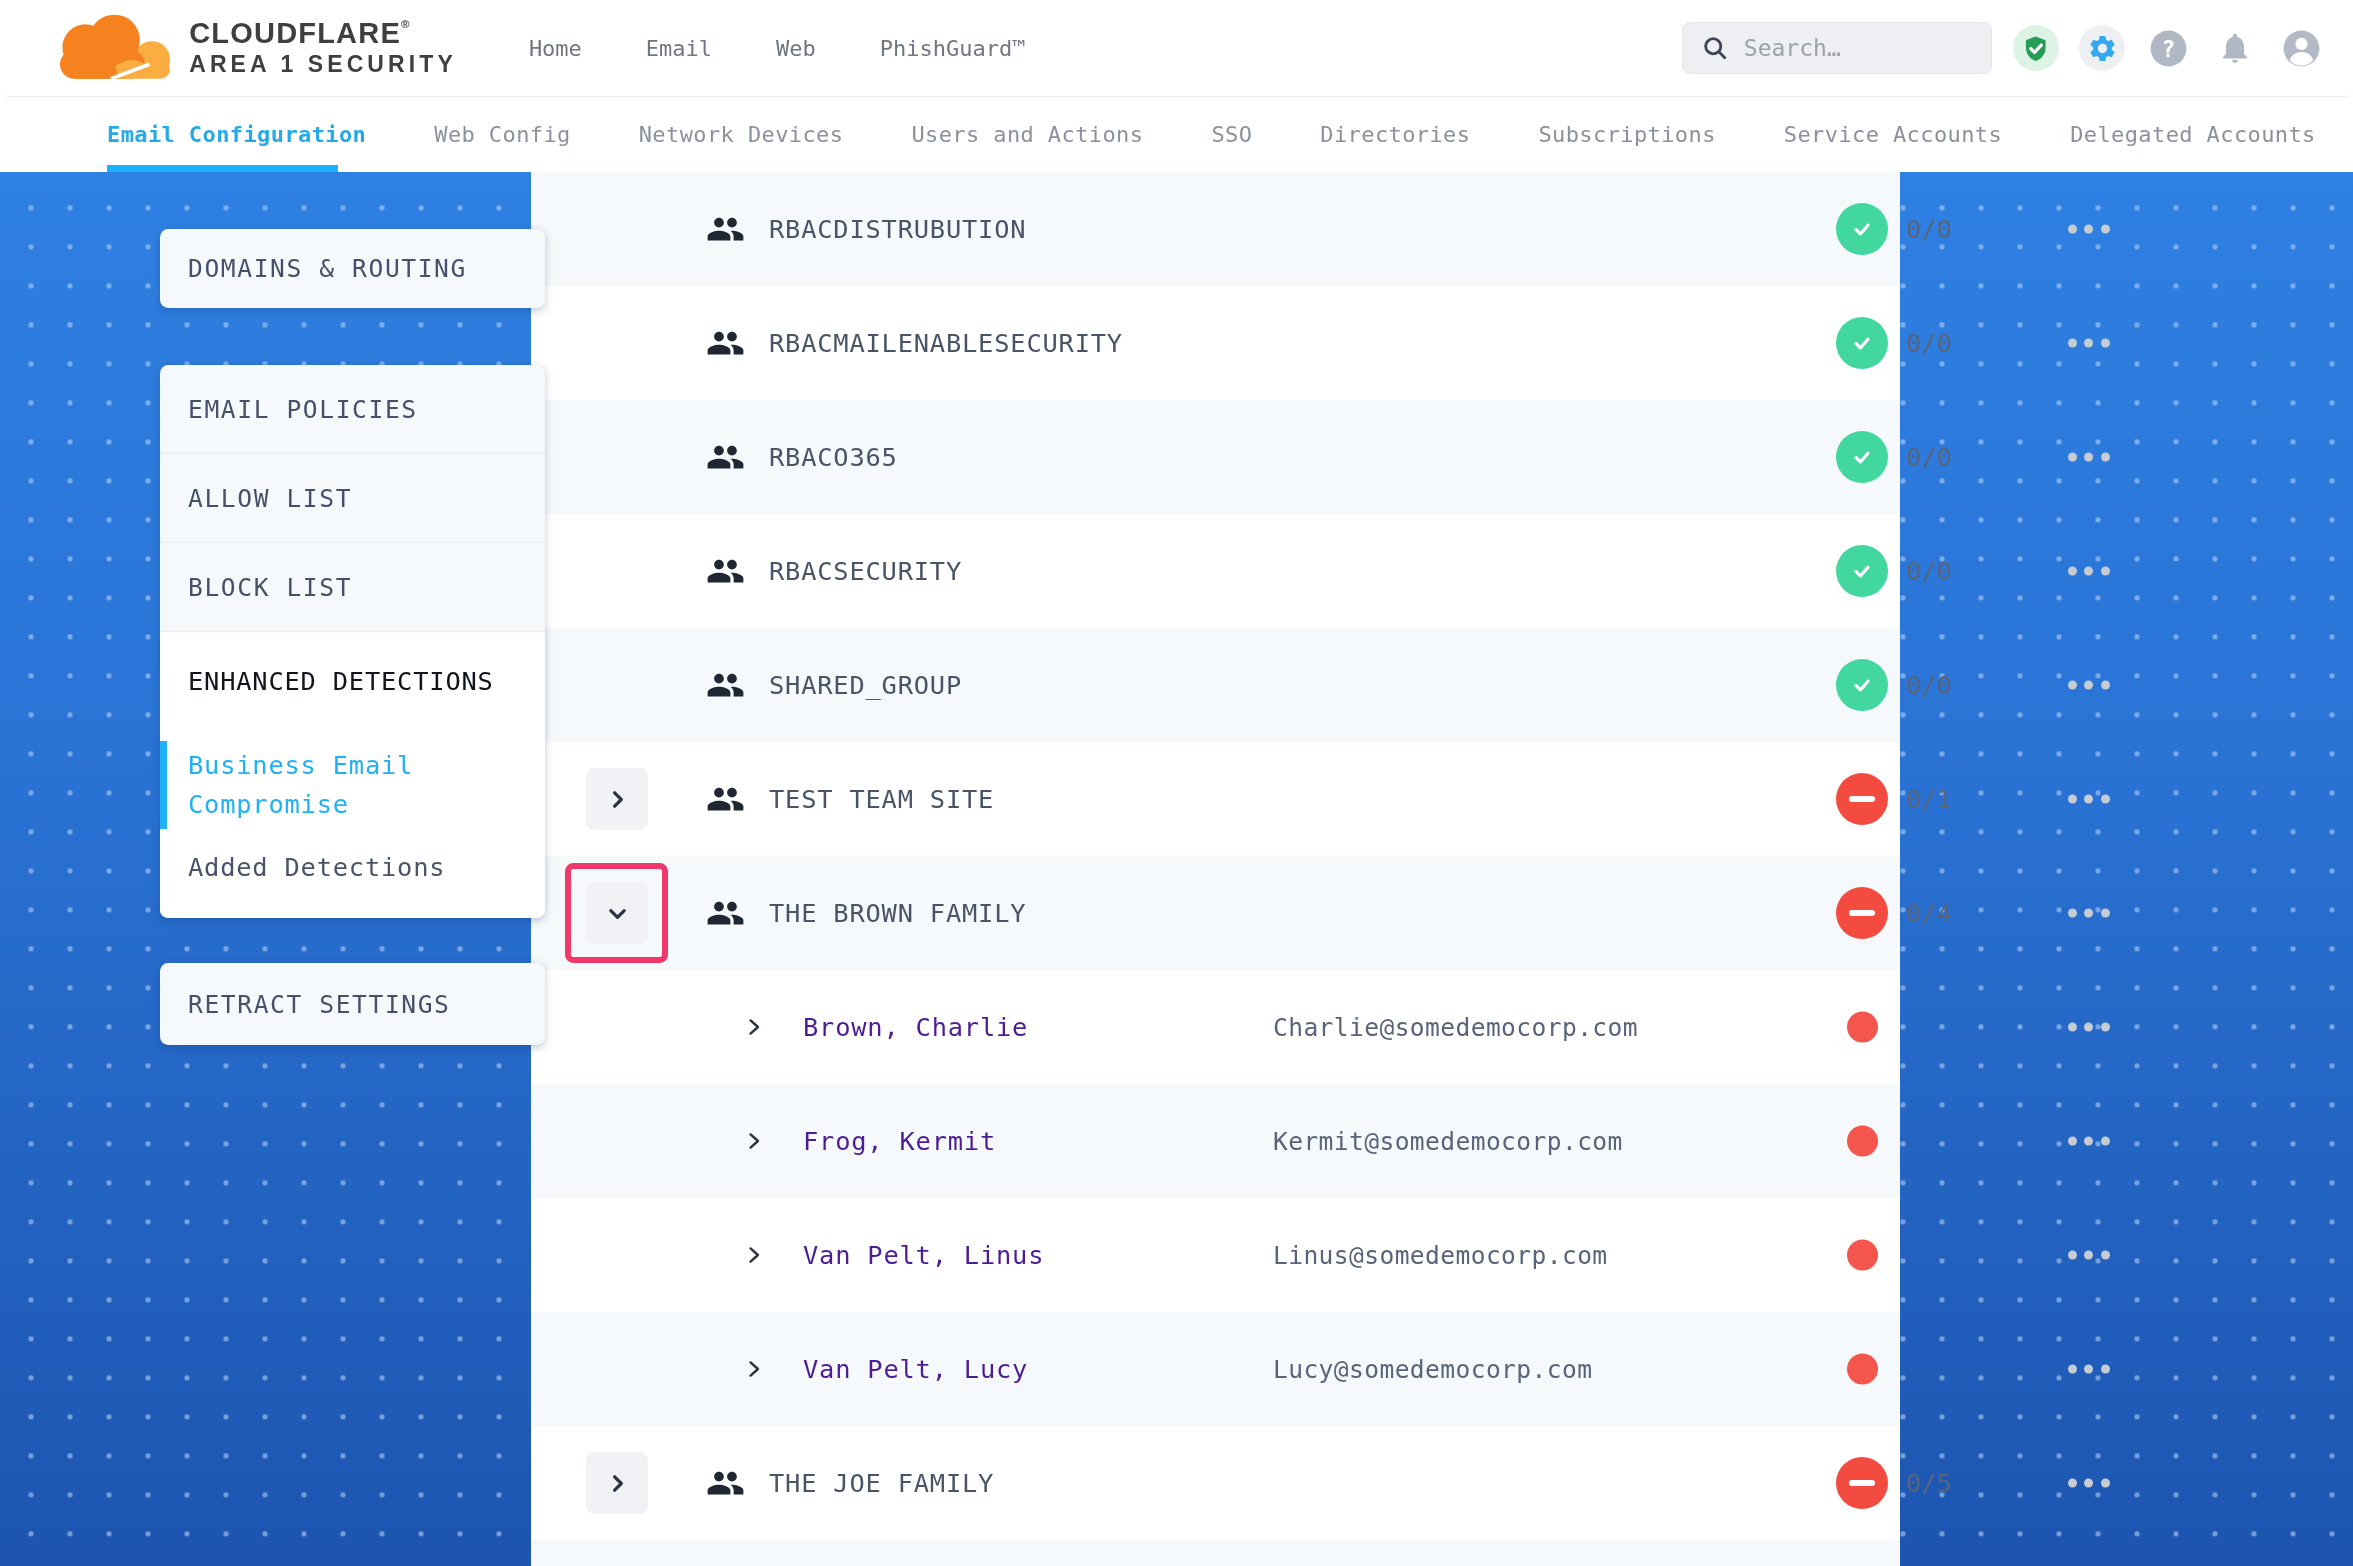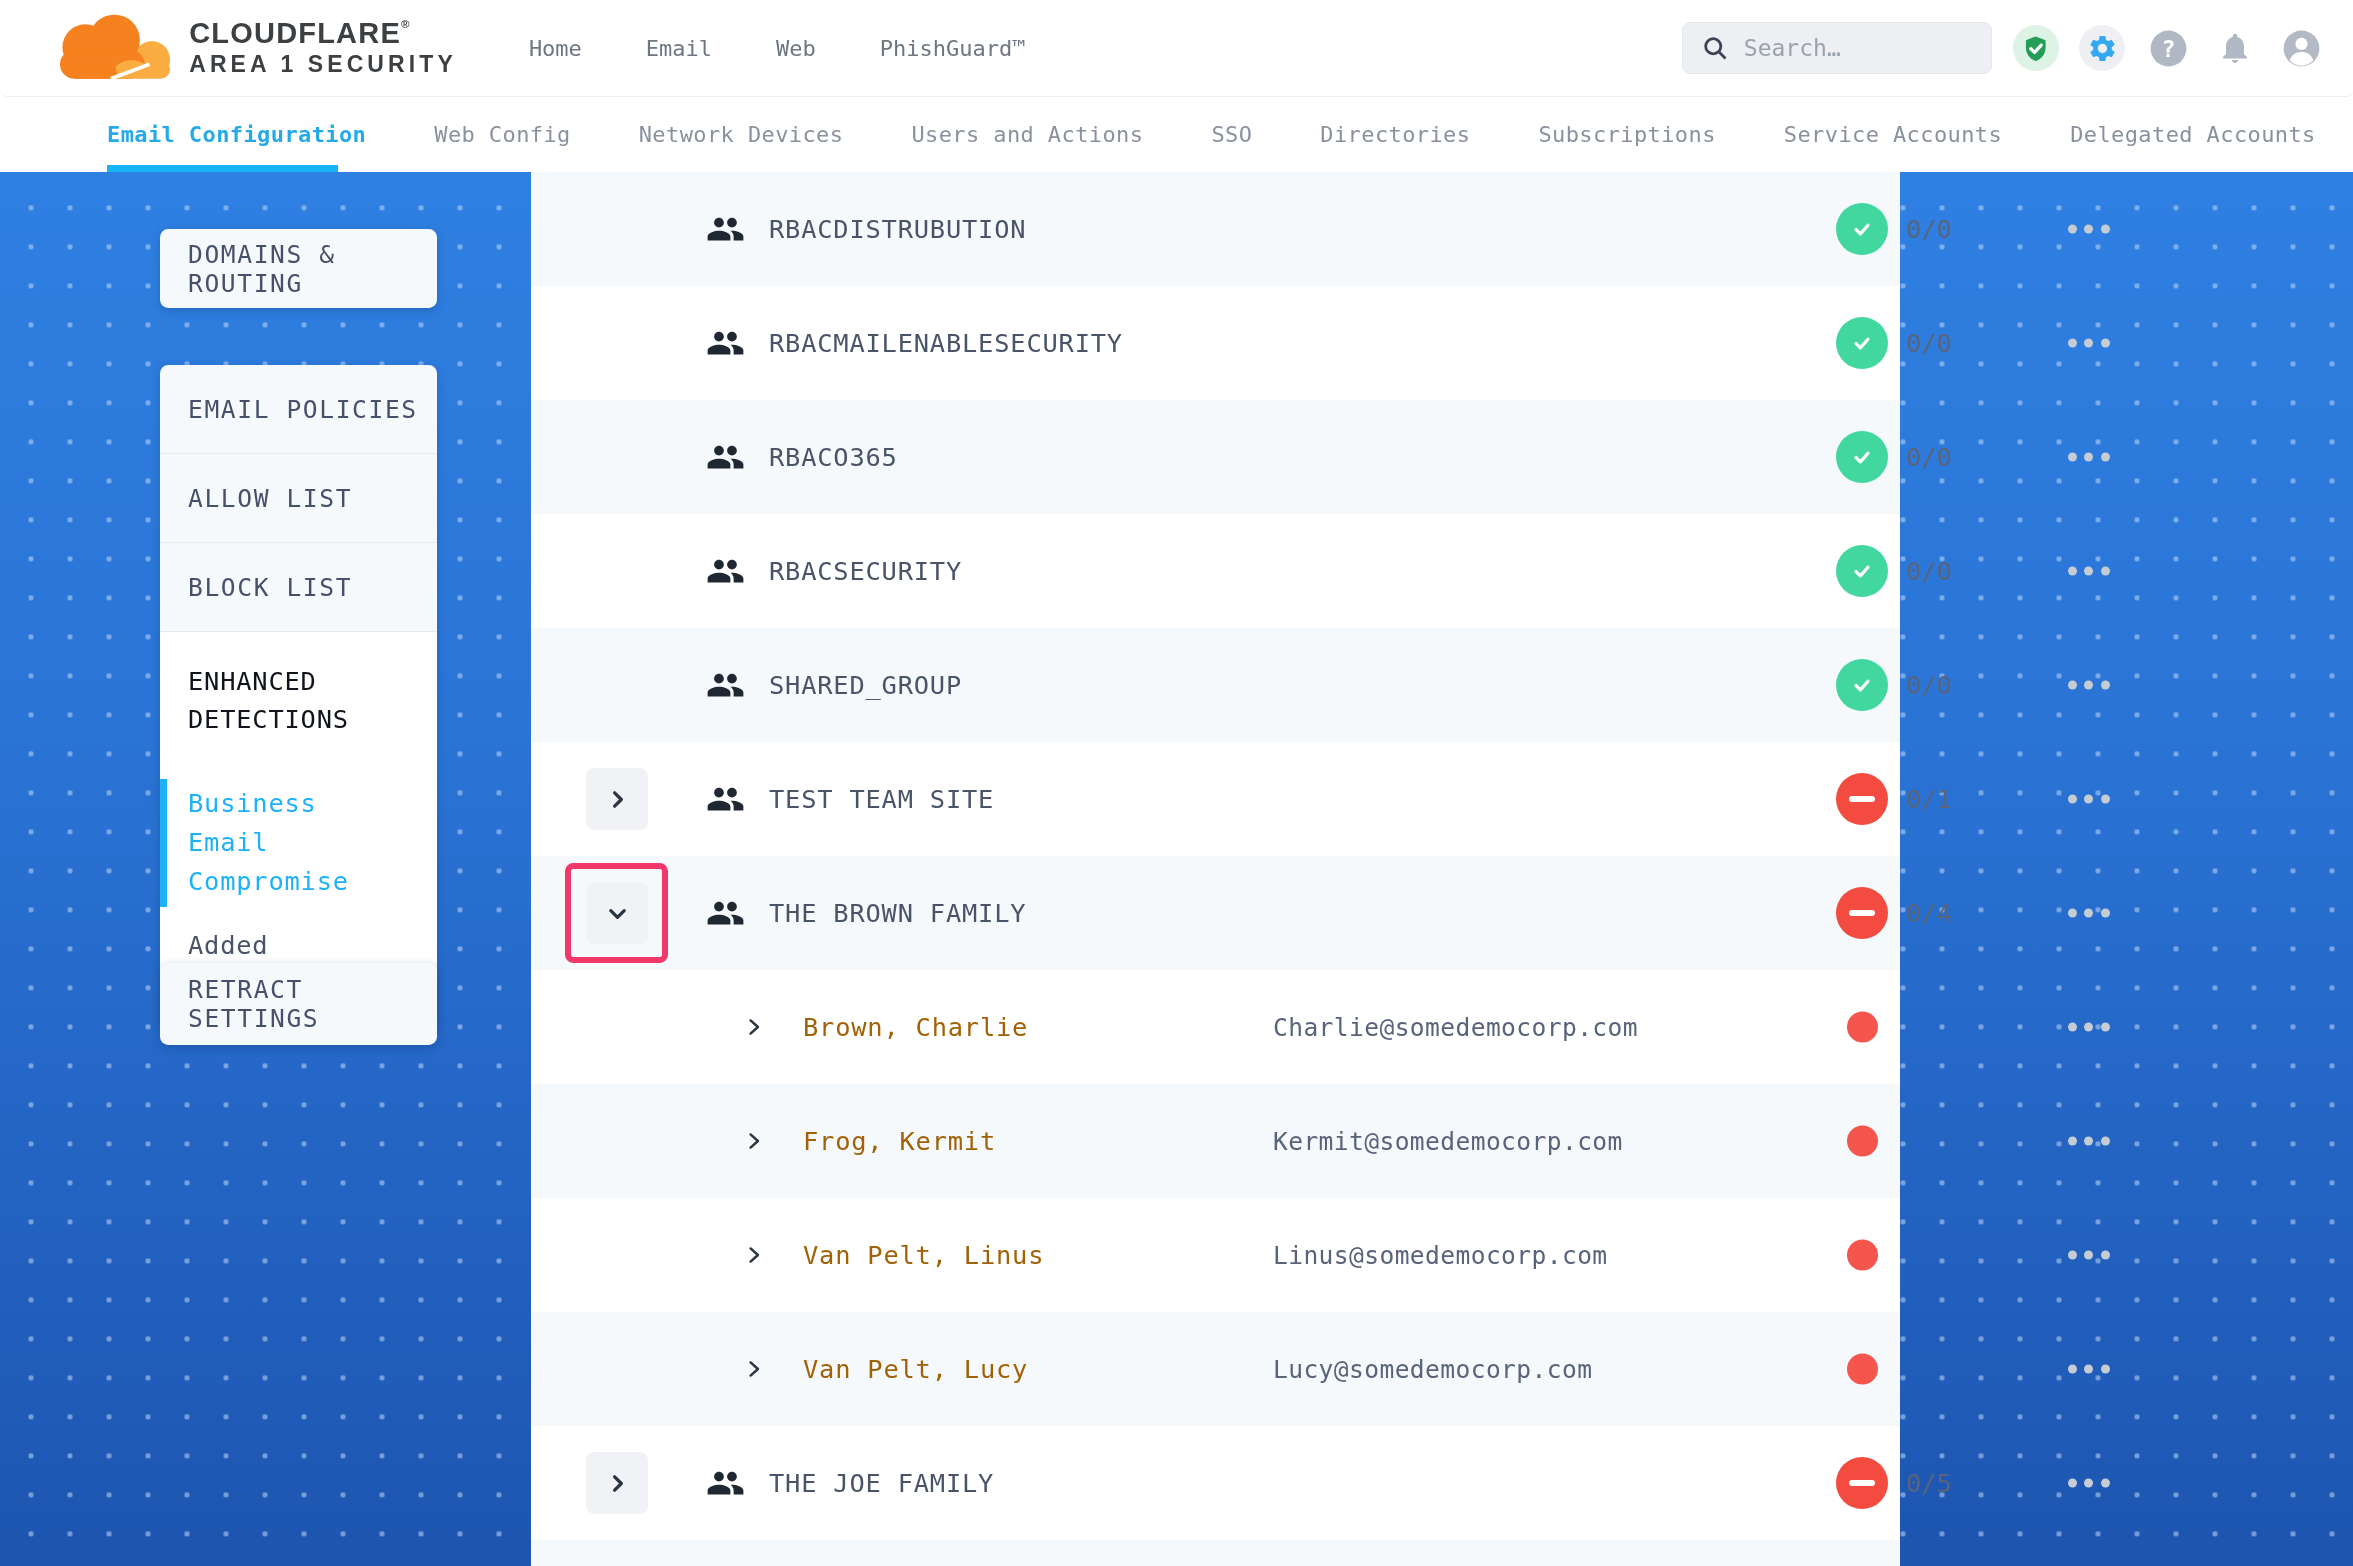--- a/index.html
+++ b/index.html
@@ -82,40 +82,40 @@
     pointer-events:none; z-index:2;
   }
   .gicon { position:absolute; left:175px; top:50%; transform:translateY(-50%); width:39px; height:39px; }
   .gname {
     position:absolute; left:238px; top:50%; transform:translateY(-50%);
     font-size:25.4px; color:#4a5468; letter-spacing:0.8px; white-space:nowrap;
   }
   .cchev { position:absolute; left:213px; top:50%; transform:translateY(-50%); width:19.7px; height:19.7px; }
   .cname {
     position:absolute; left:272px; top:50%; transform:translateY(-50%);
-    font-size:25.4px; color:#a16207; letter-spacing:0.8px; white-space:nowrap;
+    font-size:25.4px; color:#4c1d95; letter-spacing:0.8px; white-space:nowrap;
   }
   .email {
     position:absolute; left:742px; top:50%; transform:translateY(-50%);
     font-size:24.6px; color:#59637a; letter-spacing:0.4px; white-space:nowrap;
   }
   .status { position:absolute; left:1305px; top:50%; transform:translateY(-50%); display:flex; align-items:center; gap:18px; }
   .badge { width:52px; height:52px; border-radius:50%; display:flex; align-items:center; justify-content:center; }
   .badge.ok { background:#43d7a0; }
   .badge.blocked { background:#f44b40; }
   .badge .minus { width:26px; height:6.6px; border-radius:3.3px; background:#ffffff; }
   .badge svg { width:26px; height:26px; }
   .count { font-size:25.4px; color:#59637a; }
   .dot { width:31px; height:31px; border-radius:50%; background:#f4564e; margin-left:10.7px; }
   .menu { position:absolute; left:1537px; top:50%; transform:translateY(-50%); display:flex; gap:7.4px; cursor:pointer; }
   .menu i { width:9px; height:9px; border-radius:50%; background:#c6ccd4; }
 
   
   .scard {
-    position:absolute; left:160px; width:277px; background:#f6f9fc; border-radius:8.2px;
+    position:absolute; left:160px; width:385px; background:#f6f9fc; border-radius:8.2px;
     box-shadow:0 2.5px 8.2px rgba(20,45,90,0.25); color:#47506b; z-index:3;
   }
   .scard.single { display:flex; align-items:center; padding-left:28px; font-size:24.6px; letter-spacing:1.6px; }
   .card-a { top:57px; height:79px; }
   .card-c { top:791px; height:82px; }
   .card-b { top:193px; overflow:hidden; }
   .pol-item {
     height:89px; display:flex; align-items:center; padding-left:28px;
     font-size:24.6px; letter-spacing:1.6px; border-bottom:1.6px solid #e6ebf1; cursor:pointer;
   }

